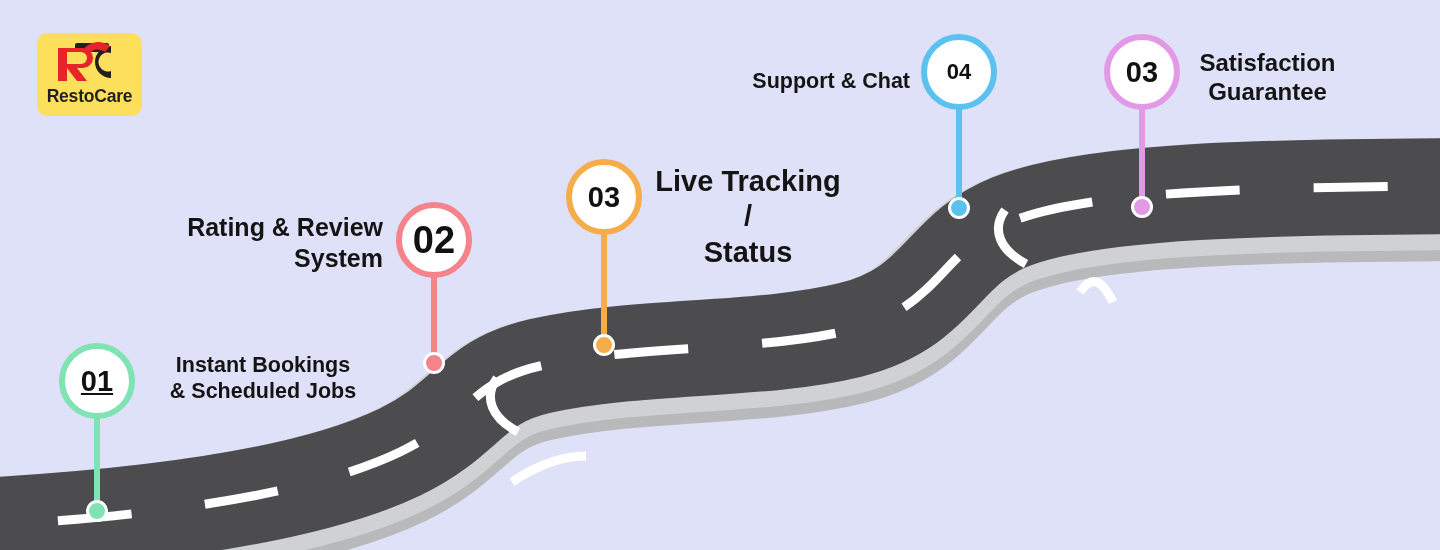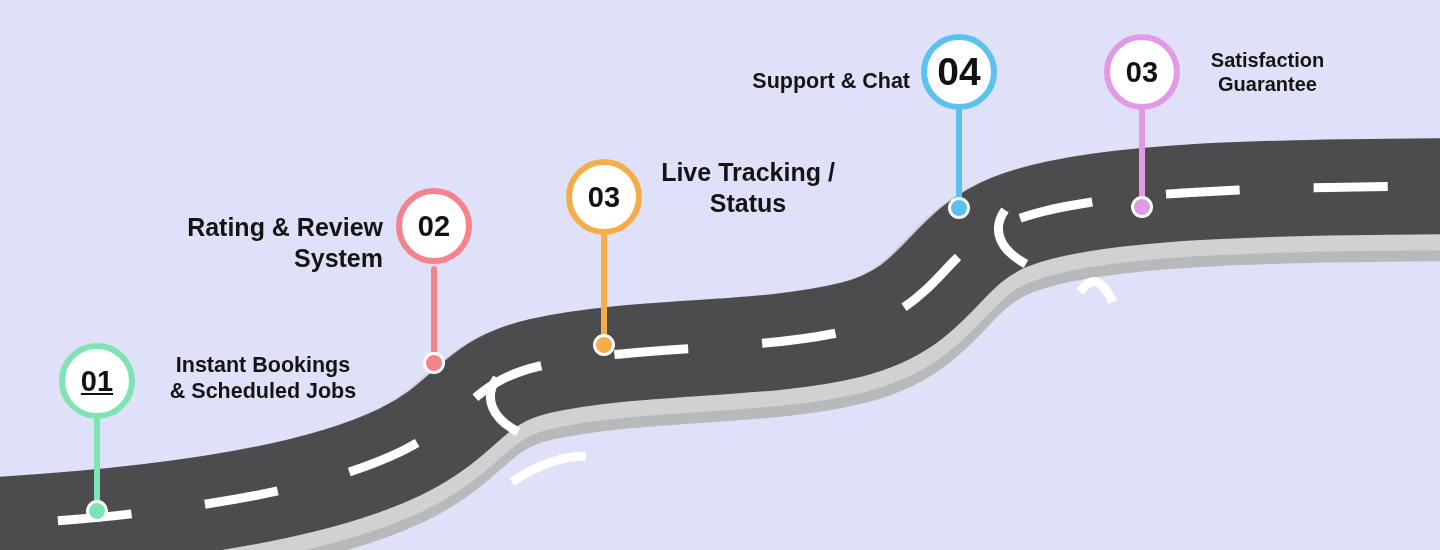--- a/index.html
+++ b/index.html
@@ -124,63 +124,76 @@
     </g>
 
     <g fill="none" stroke="#ffffff" stroke-width="9" stroke-linecap="butt">
       <path d="M 497 378 C 483 398, 492 418, 518 432"></path>
       <path d="M 512 482 C 536 466, 562 456, 586 456"></path>
       <path d="M 1005 210 C 991 230, 1000 250, 1026 264"></path>
       <path d="M 1080 292 C 1094 272, 1104 284, 1113 302"></path>
     </g>
   </svg>
 
+  <div id="logo">
+    <svg id="logo-mark" viewBox="0 0 105 48">
+
+      <path d="M74 8 A16 16 0 1 0 74 40 L74 33 A9.5 9.5 0 1 1 74 15 Z" fill="#231f20"></path>
+      <rect x="38" y="5" width="34" height="9" rx="2" fill="#231f20"></rect>
+
+      <path d="M30 10 h16 a10 10 0 0 1 0 20 h-6 l10 13 h-10 l-10 -13 v13 h-9 V10 Z" fill="#e8232a"></path>
+      <rect x="21" y="10" width="9" height="33" fill="#e8232a"></rect>
+      <path d="M30 14 h14 a6 6 0 0 1 0 12 h-14 z" fill="#fcdf5b"></path>
+      <path d="M52 16 a11 11 0 0 1 16 -2 l5 -6 a19 19 0 0 0 -27 4 Z" fill="#e8232a"></path>
+    </svg>
+    <div id="logo-word">RestoCare</div>
+  </div>
 
   <div class="milestone">
     <div class="stem" style="left:94px; top:410px; width:6px; height:100px; background:#7fe3b4;"></div>
     <div class="road-dot" style="left:86px; top:500px; width:22px; height:22px; background:#7fe3b4;"></div>
     <div class="badge" style="left:59px; top:343px; width:76px; height:76px; border:6px solid #7fe3b4; font-size:29px;text-decoration:underline;">
       <span>01</span>
     </div>
     <div class="label left-align" style="left:148px; top:352px; width:230px; font-size:21.5px;">Instant Bookings
 &amp; Scheduled Jobs</div>
   </div>
 
   <div class="milestone">
     <div class="stem" style="left:431px; top:266px; width:6px; height:100px; background:#f4838c;"></div>
     <div class="road-dot" style="left:423px; top:352px; width:22px; height:22px; background:#f4838c;"></div>
-    <div class="badge" style="left:396px; top:188px; width:76px; height:76px; border:6px solid #f4838c; font-size:29px;">
+    <div class="badge" style="left:396px; top:202px; width:76px; height:76px; border:6px solid #f4838c; font-size:38px;">
       <span>02</span>
     </div>
     <div class="label right-align" style="left:138px; top:212px; width:245px; font-size:25px;">Rating &amp; Review
 System</div>
   </div>
 
   <div class="milestone">
     <div class="stem" style="left:601px; top:228px; width:6px; height:122px; background:#f5ad4a;"></div>
     <div class="road-dot" style="left:593px; top:334px; width:22px; height:22px; background:#f5ad4a;"></div>
     <div class="badge" style="left:566px; top:159px; width:76px; height:76px; border:6px solid #f5ad4a; font-size:29px;">
       <span>03</span>
     </div>
-    <div class="label center-align" style="left:652px; top:157px; width:192px; font-size:25px;">Live Tracking /
+    <div class="label center-align" style="left:652px; top:164px; width:192px; font-size:29px;">Live Tracking /
 Status</div>
   </div>
 
   <div class="milestone">
     <div class="stem" style="left:956px; top:104px; width:6px; height:106px; background:#5bc2ef;"></div>
     <div class="road-dot" style="left:948px; top:197px; width:22px; height:22px; background:#5bc2ef;"></div>
-    <div class="badge" style="left:921px; top:34px; width:76px; height:76px; border:6px solid #5bc2ef; font-size:39px;">
+    <div class="badge" style="left:921px; top:34px; width:76px; height:76px; border:6px solid #5bc2ef; font-size:22px;">
       <span>04</span>
     </div>
     <div class="label right-align" style="left:646px; top:68px; width:264px; font-size:21.5px;">Support &amp; Chat</div>
   </div>
 
   <div class="milestone">
     <div class="stem" style="left:1139px; top:104px; width:6px; height:102px; background:#e39ae6;"></div>
     <div class="road-dot" style="left:1131px; top:196px; width:22px; height:22px; background:#e39ae6;"></div>
     <div class="badge" style="left:1104px; top:34px; width:76px; height:76px; border:6px solid #e39ae6; font-size:29px;">
       <span>03</span>
     </div>
-    <div class="label center-align" style="left:1165px; top:48px; width:205px; font-size:20px;">Satisfaction
+    <div class="label center-align" style="left:1165px; top:48px; width:205px; font-size:24px;">Satisfaction
 Guarantee</div>
   </div>
 
 </div>
 
 </body></html>

